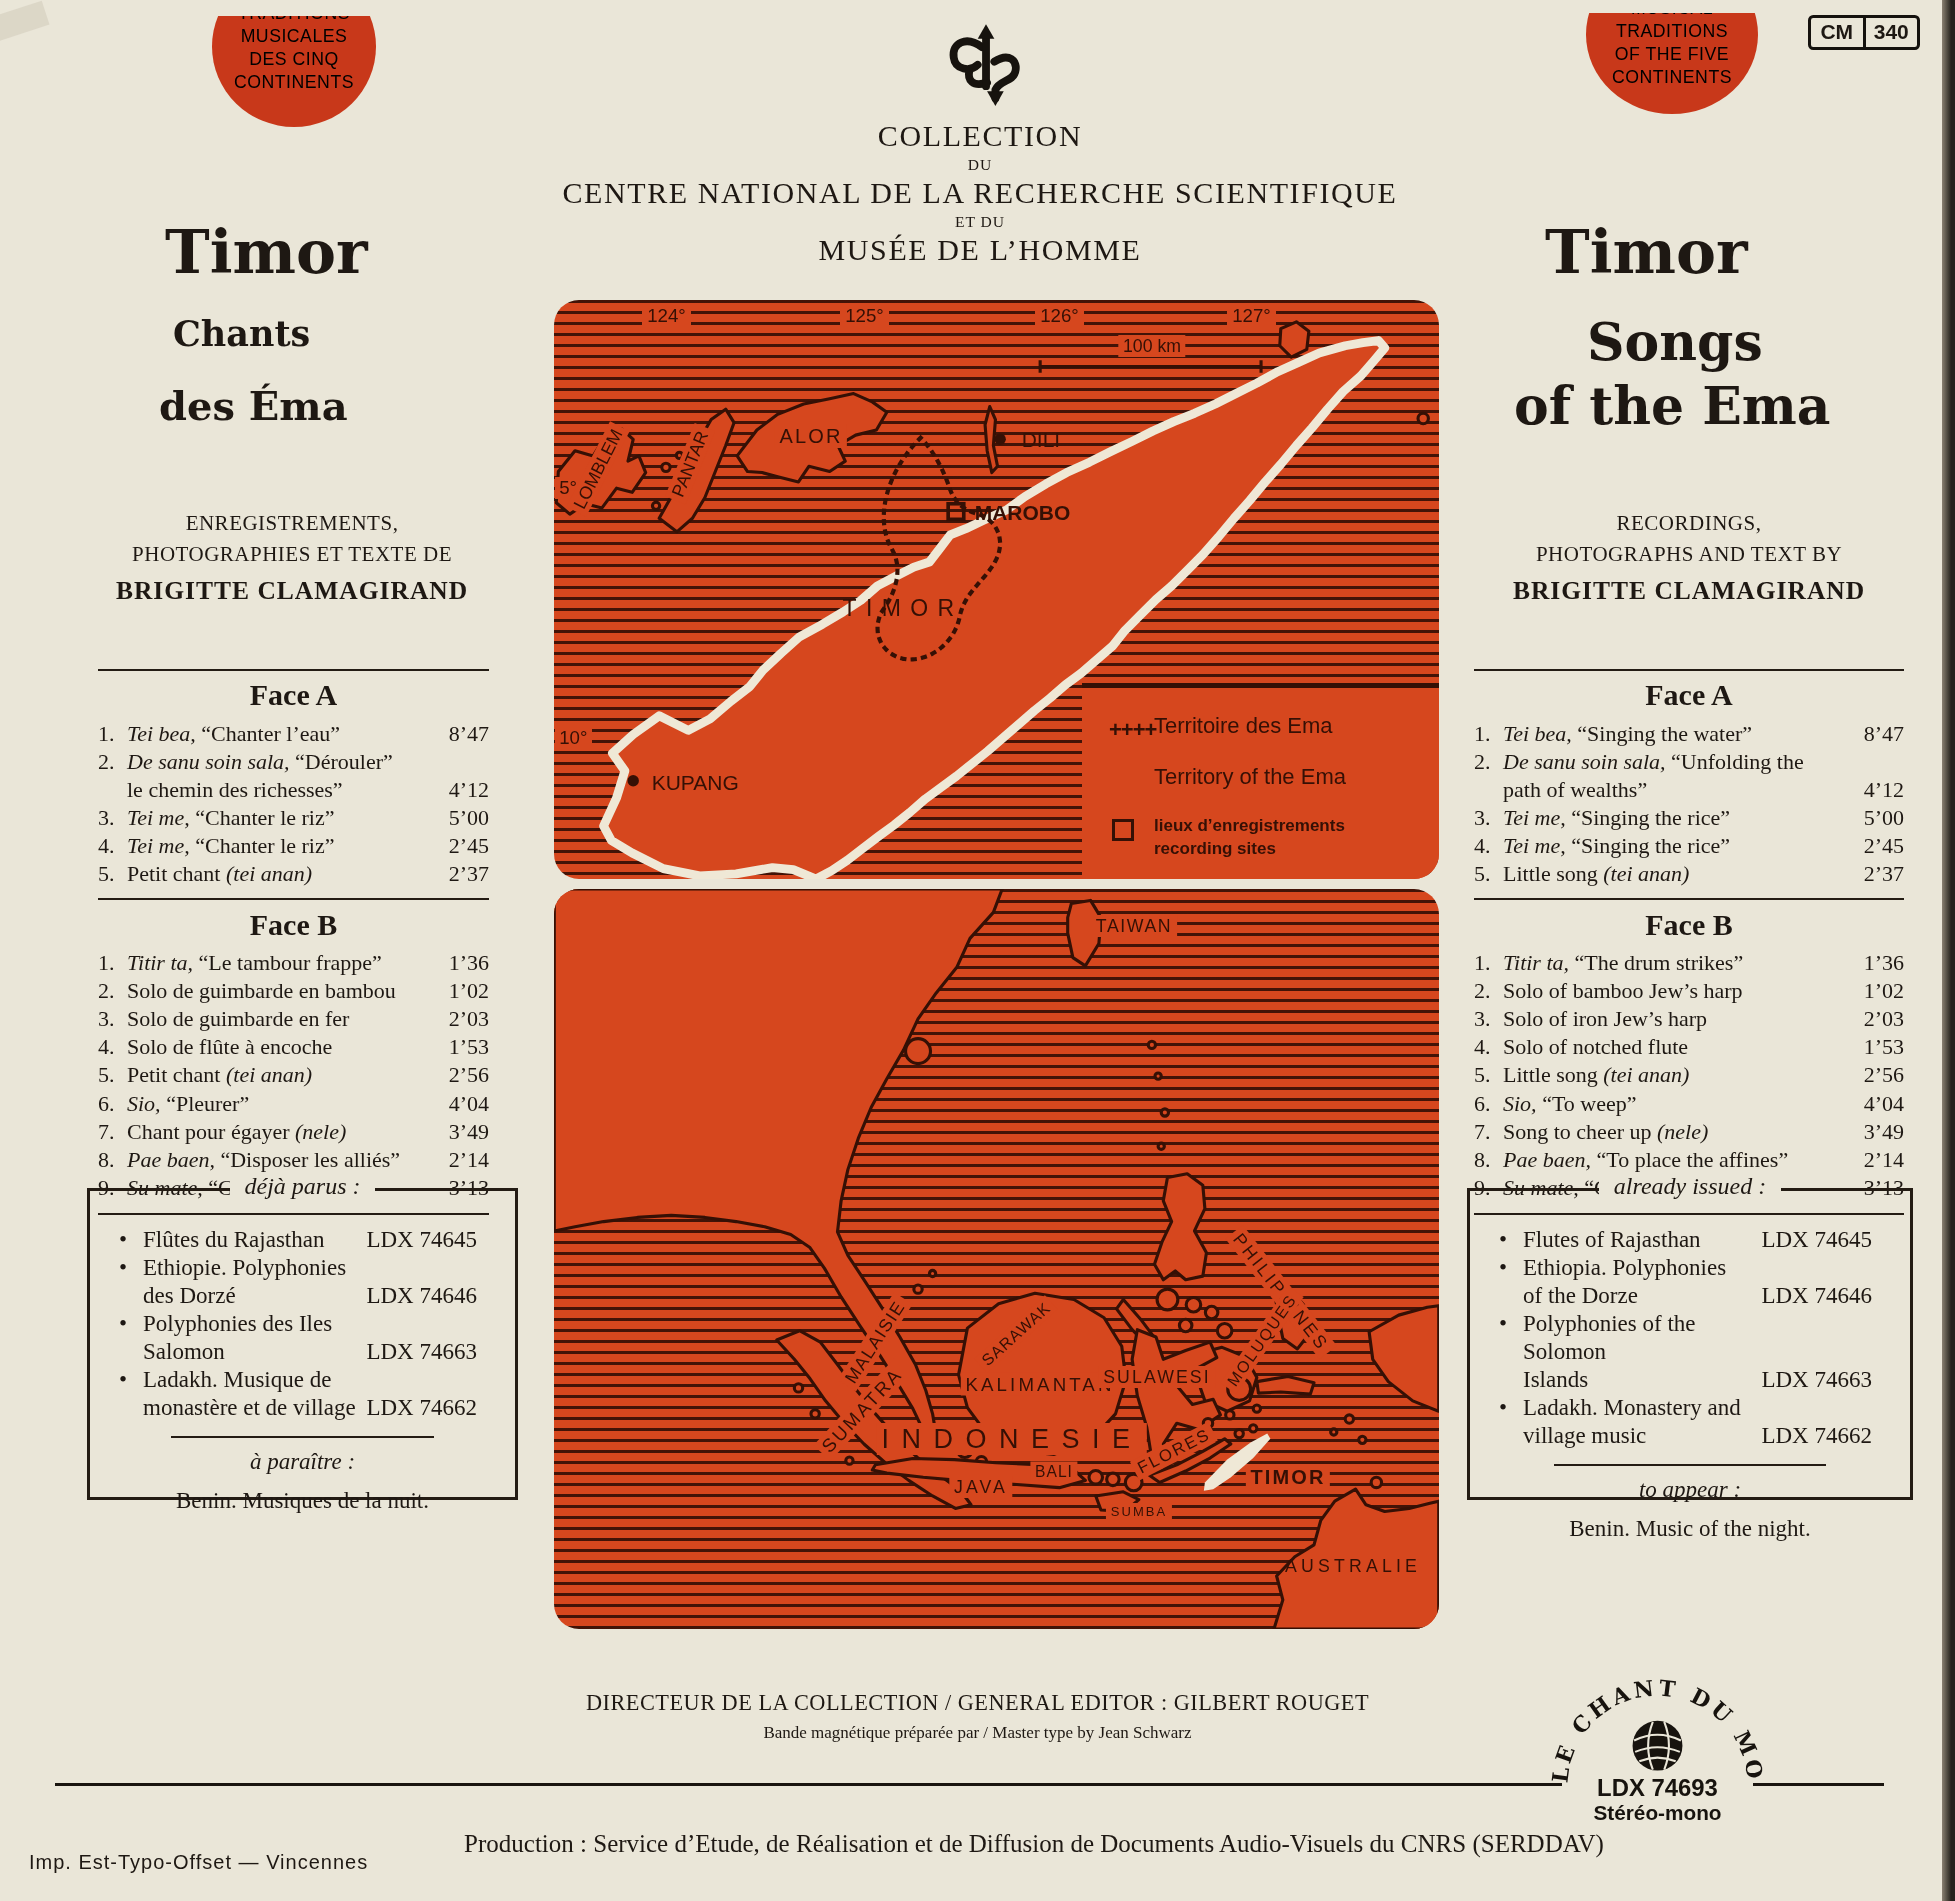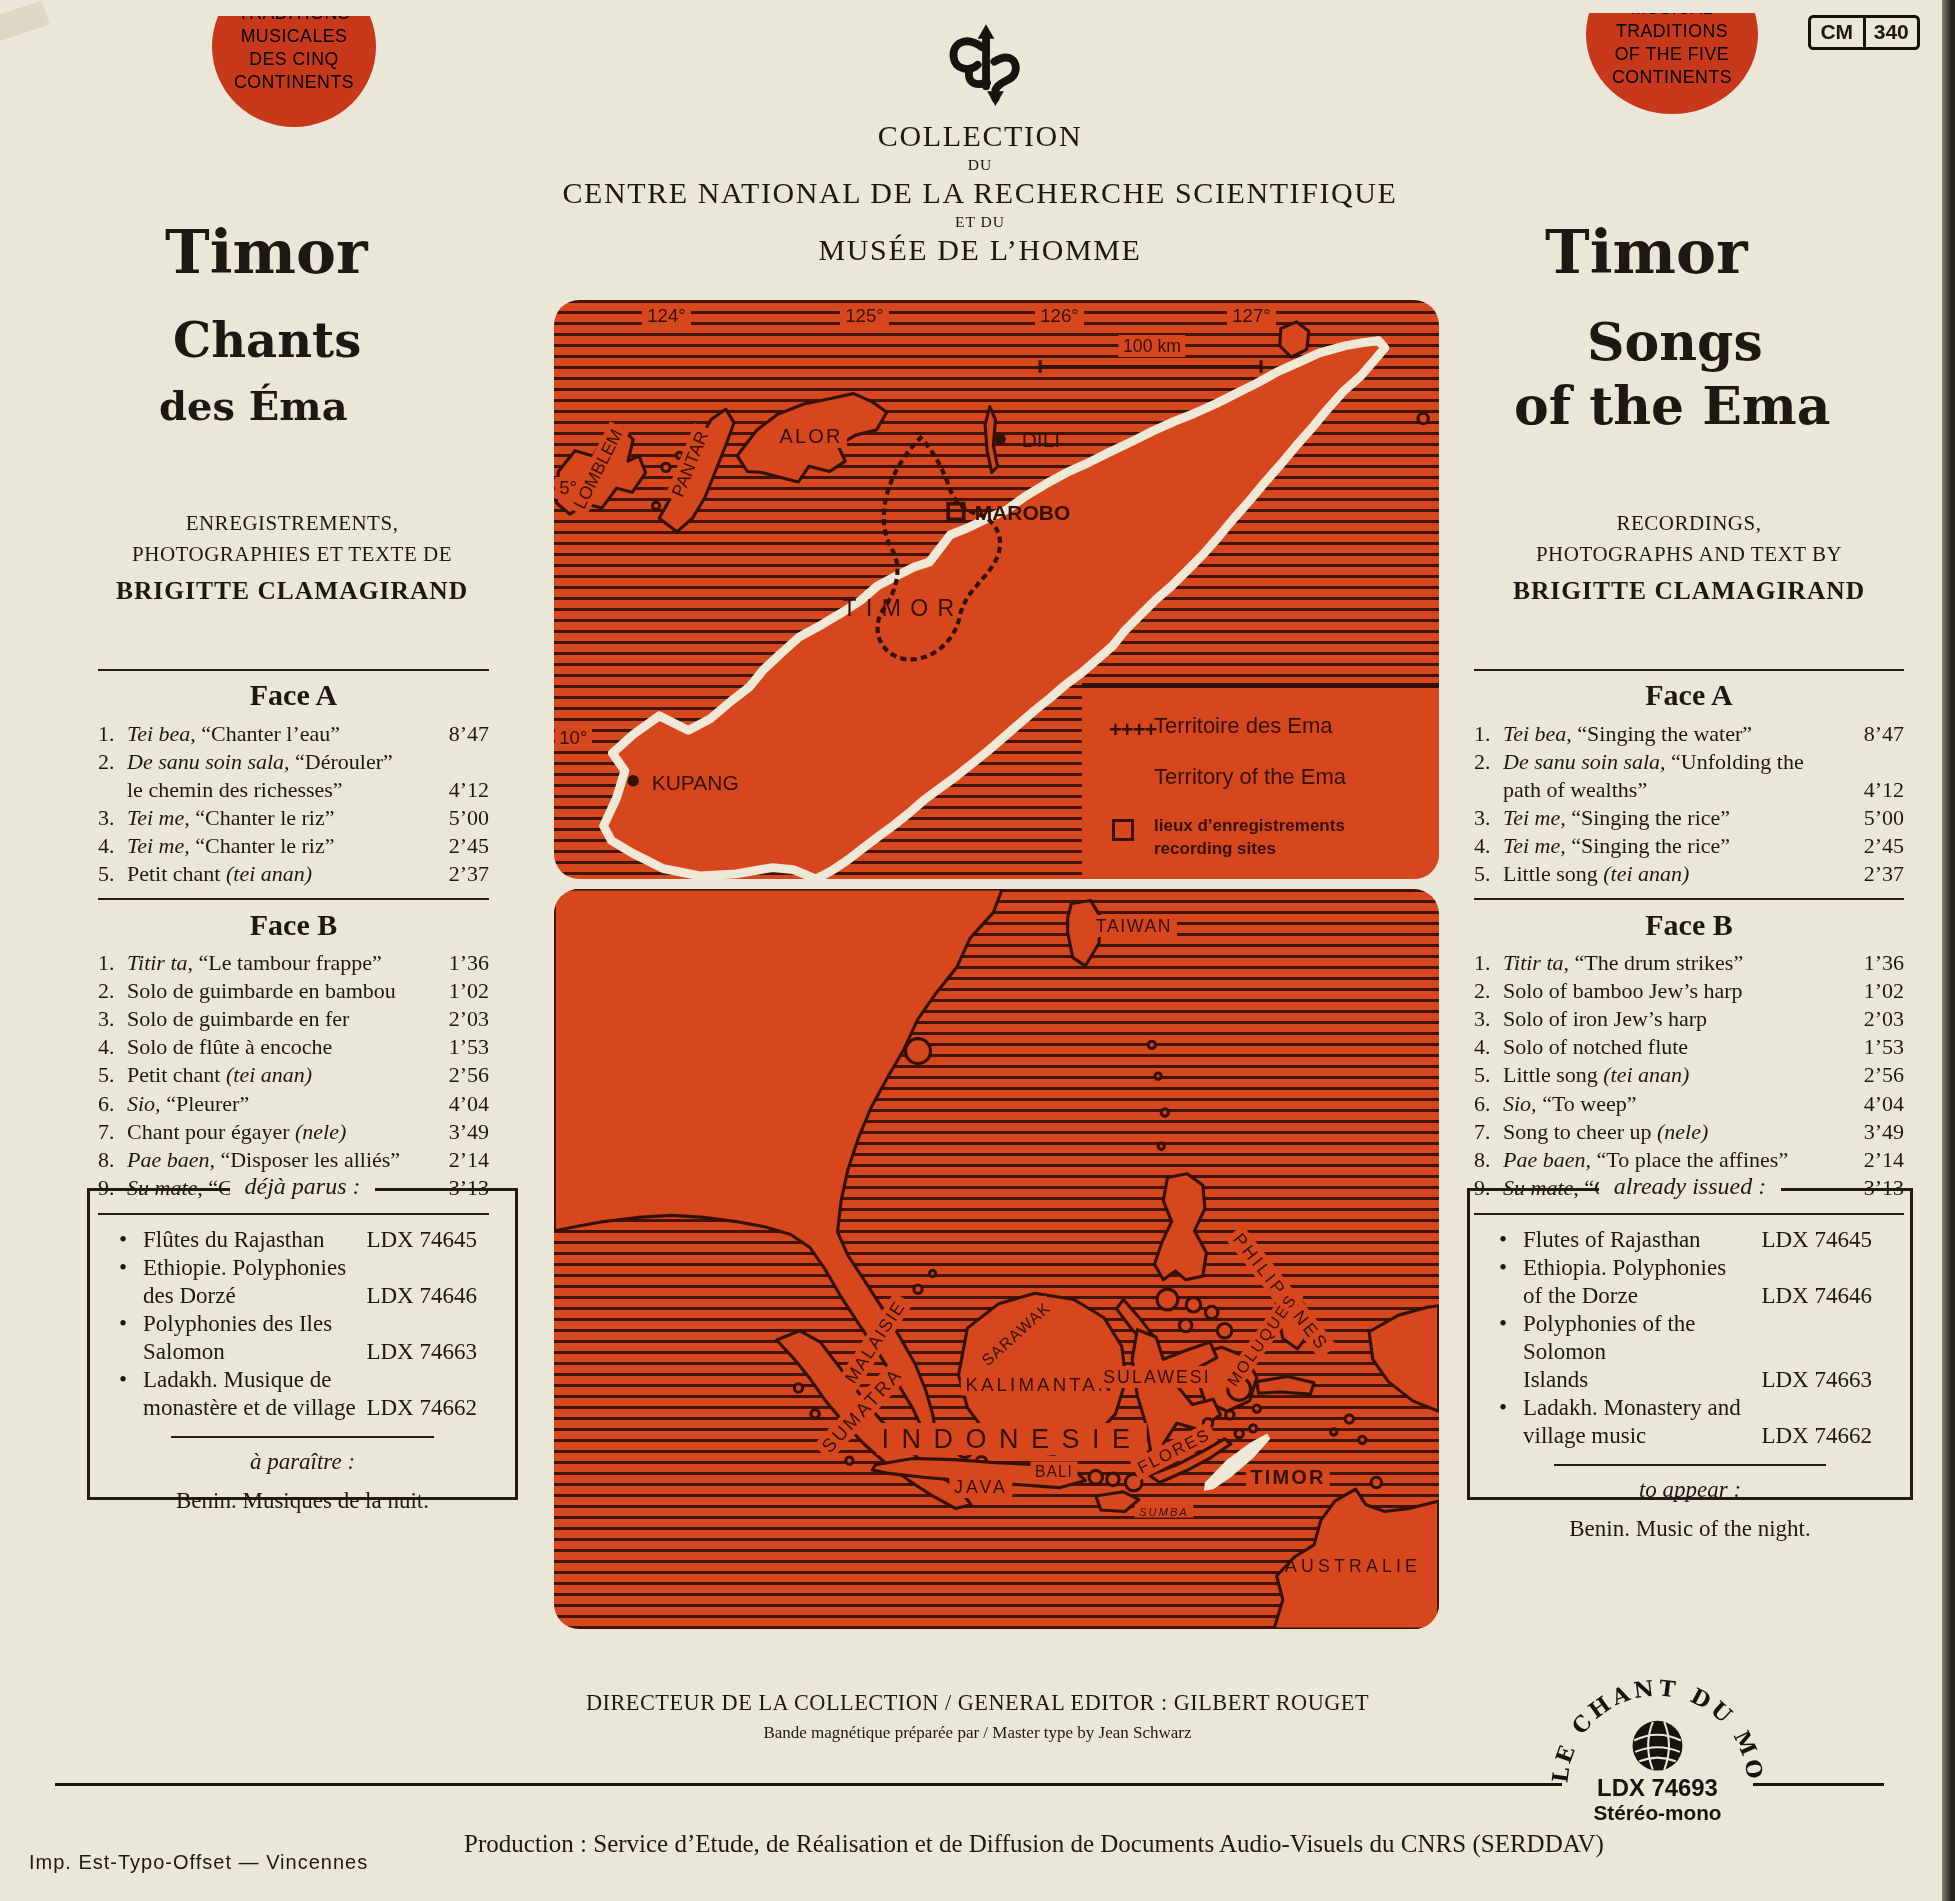--- a/index.html
+++ b/index.html
@@ -133,21 +133,21 @@
 
   <div class="collection" data-interactable="false">
     <div class="col-big" data-interactable="false">COLLECTION</div>
     <div class="col-small" data-interactable="false">DU</div>
     <div class="col-big" data-interactable="false">CENTRE NATIONAL DE LA RECHERCHE SCIENTIFIQUE</div>
     <div class="col-small" data-interactable="false">ET DU</div>
     <div class="col-big" data-interactable="false">MUSÉE DE L’HOMME</div>
   </div>
 
   <div class="bigtitle" style="left:165px;top:222px;font-size:60px;" data-interactable="false">Timor</div>
-  <div class="bigtitle" style="left:173px;top:316px;font-size:48px;" data-interactable="false">Chants</div>
+  <div class="bigtitle" style="left:173px;top:316px;font-size:35px;" data-interactable="false">Chants</div>
   <div class="bigtitle" style="left:159px;top:386px;font-size:40px;" data-interactable="false">des Éma</div>
   <div class="credits" style="left:84px;top:508px;width:416px;" data-interactable="false">
     <div class="c1" data-interactable="false">ENREGISTREMENTS,</div>
     <div class="c1" data-interactable="false">PHOTOGRAPHIES ET TEXTE DE</div>
     <div class="auth" data-interactable="false">BRIGITTE CLAMAGIRAND</div>
   </div>
 
   <div class="bigtitle" style="left:1545px;top:222px;font-size:60px;" data-interactable="false">Timor</div>
   <div class="bigtitle" style="left:1587px;top:316px;font-size:52px;" data-interactable="false">Songs</div>
   <div class="bigtitle" style="left:1514px;top:380px;font-size:52px;" data-interactable="false">of the Ema</div>
@@ -557,21 +557,21 @@
     <div class="mlabel" style="left:321px;top:453px;transform:translate(-50%,-50%) rotate(-57deg);letter-spacing:1.6px;" data-interactable="false">MALAISIE</div>
     <div class="mlabel" style="left:308px;top:521px;transform:translate(-50%,-50%) rotate(-47deg);font-size:18.7px;letter-spacing:2.6px;" data-interactable="false">SUMATRA</div>
     <div class="mlabel" style="left:462px;top:445px;transform:translate(-50%,-50%) rotate(-42deg);font-size:16px;letter-spacing:1px;" data-interactable="false">SARAWAK</div>
     <div class="mlabel" style="left:486px;top:495px;font-size:18.7px;letter-spacing:3.1px;" data-interactable="false">KALIMANTAN</div>
     <div class="mlabel" style="left:603px;top:488px;letter-spacing:2.1px;" data-interactable="false">SULAWESI</div>
     <div class="mlabel" style="left:708px;top:451px;transform:translate(-50%,-50%) rotate(-55deg);font-size:16px;letter-spacing:2.1px;" data-interactable="false">MOLUQUES</div>
     <div class="mlabel" style="left:458px;top:550px;font-size:27px;letter-spacing:12.5px;" data-interactable="false">INDONESIE</div>
     <div class="mlabel" style="left:427px;top:598px;letter-spacing:3.1px;" data-interactable="false">JAVA</div>
     <div class="mlabel" style="left:500px;top:582px;font-size:15.6px;letter-spacing:1px;" data-interactable="false">BALI</div>
     <div class="mlabel" style="left:620px;top:562px;transform:translate(-50%,-50%) rotate(-27deg);font-size:16.6px;letter-spacing:2.1px;" data-interactable="false">FLORES</div>
-    <div class="mlabel" style="left:610px;top:622px;font-size:11px;letter-spacing:2.1px;font-style:italic;" data-interactable="false">SUMBA</div>
+    <div class="mlabel" style="left:585px;top:622px;font-size:13px;letter-spacing:2.1px;" data-interactable="false">SUMBA</div>
     <div class="mlabel" style="left:734px;top:588px;font-size:20px;font-weight:bold;letter-spacing:2.1px;" data-interactable="false">TIMOR</div>
     <div class="mlabel" style="left:799px;top:677px;letter-spacing:4.2px;background:none;" data-interactable="false">AUSTRALIE</div>
   </div>
 
   <div class="editor" data-interactable="false">DIRECTEUR DE LA COLLECTION / GENERAL EDITOR : GILBERT ROUGET</div>
   <div class="master" data-interactable="false">Bande magnétique préparée par / Master type by Jean Schwarz</div>
   <div class="rule-seg" style="left:55px;width:1507px;" data-interactable="false"></div>
   <div class="rule-seg" style="left:1753px;width:131px;" data-interactable="false"></div>
 
   <svg style="position:absolute;left:1551px;top:1679px;" width="213" height="151" viewBox="0 0 410 290" data-interactable="false">

